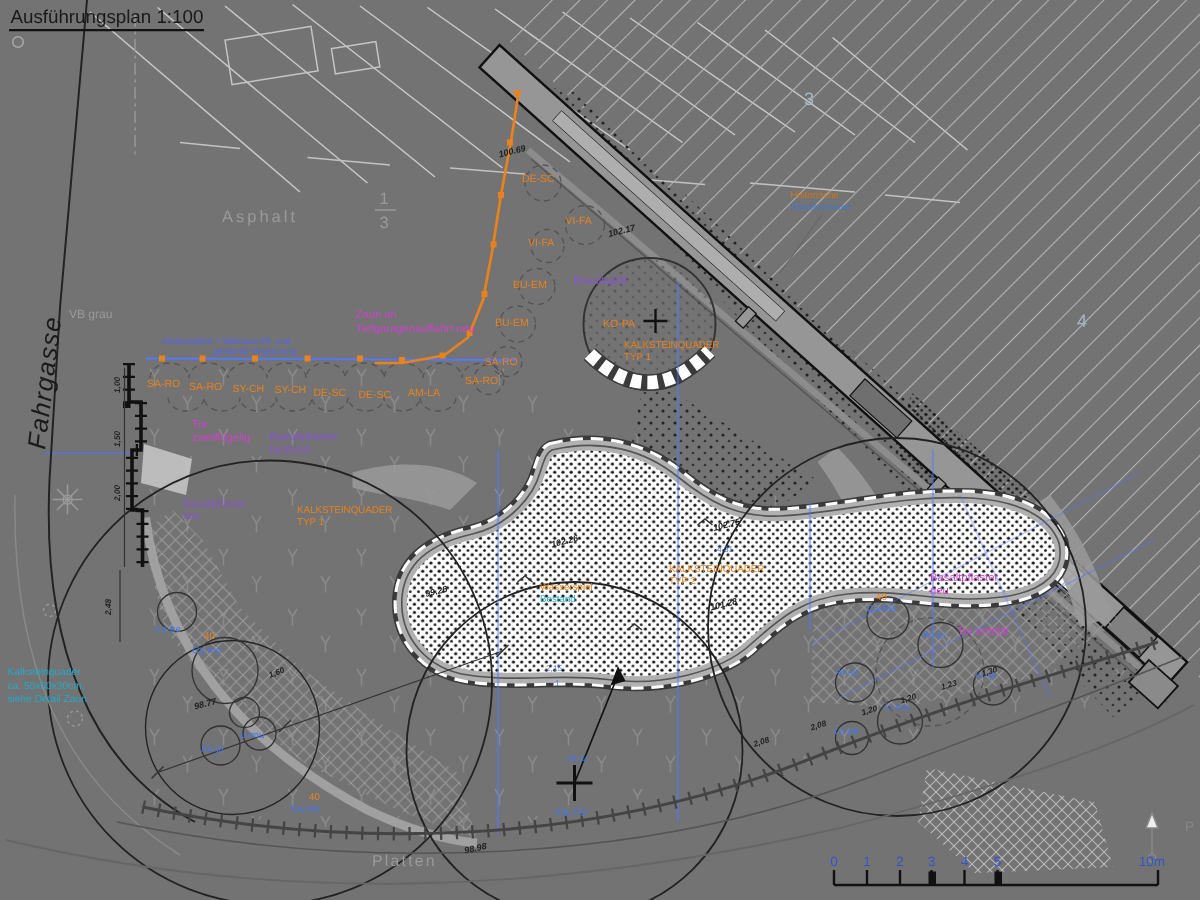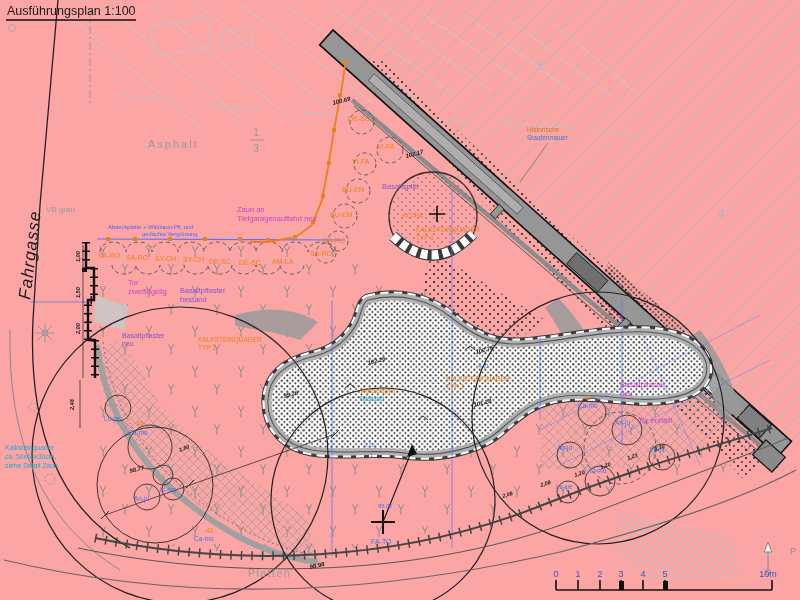--- a/index.html
+++ b/index.html
@@ -1,16 +1,16 @@
 <!DOCTYPE html>
 <html><head>
 <meta charset="utf-8">
 <style>
   html,body{margin:0;padding:0;background:#fff;}
-  .stage{position:relative;width:800px;height:600px;overflow:hidden;background:#fca5a5;
+  .stage{position:relative;width:800px;height:600px;overflow:hidden;background:#737373;
          font-family:"Liberation Sans",sans-serif;}
   svg text{font-family:"Liberation Sans",sans-serif;}
   .t-org{fill:#e8821e;} .t-mag{fill:#cc44cc;} .t-pur{fill:#8855cc;}
   .t-blu{fill:#4477ee;} .t-tea{fill:#22aacc;} .t-gry{fill:#9a9a9a;}
   .t-drk{fill:#1a1a1a;} .elev{fill:#222;font-style:italic;font-weight:bold;}
 </style>
 </head>
 <body>
 
 <div class="stage">

